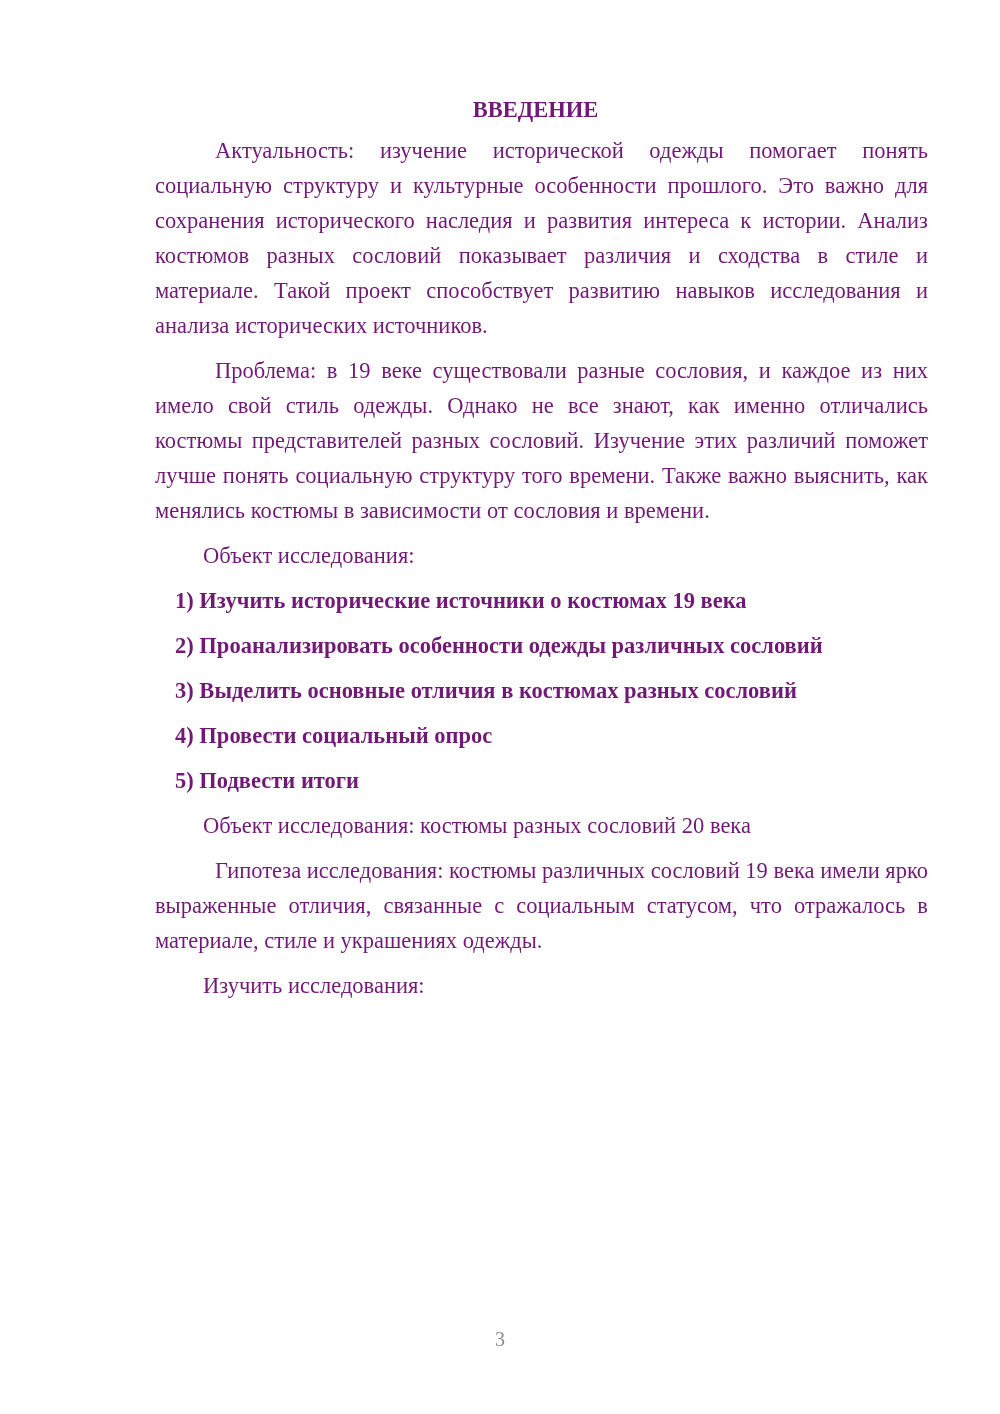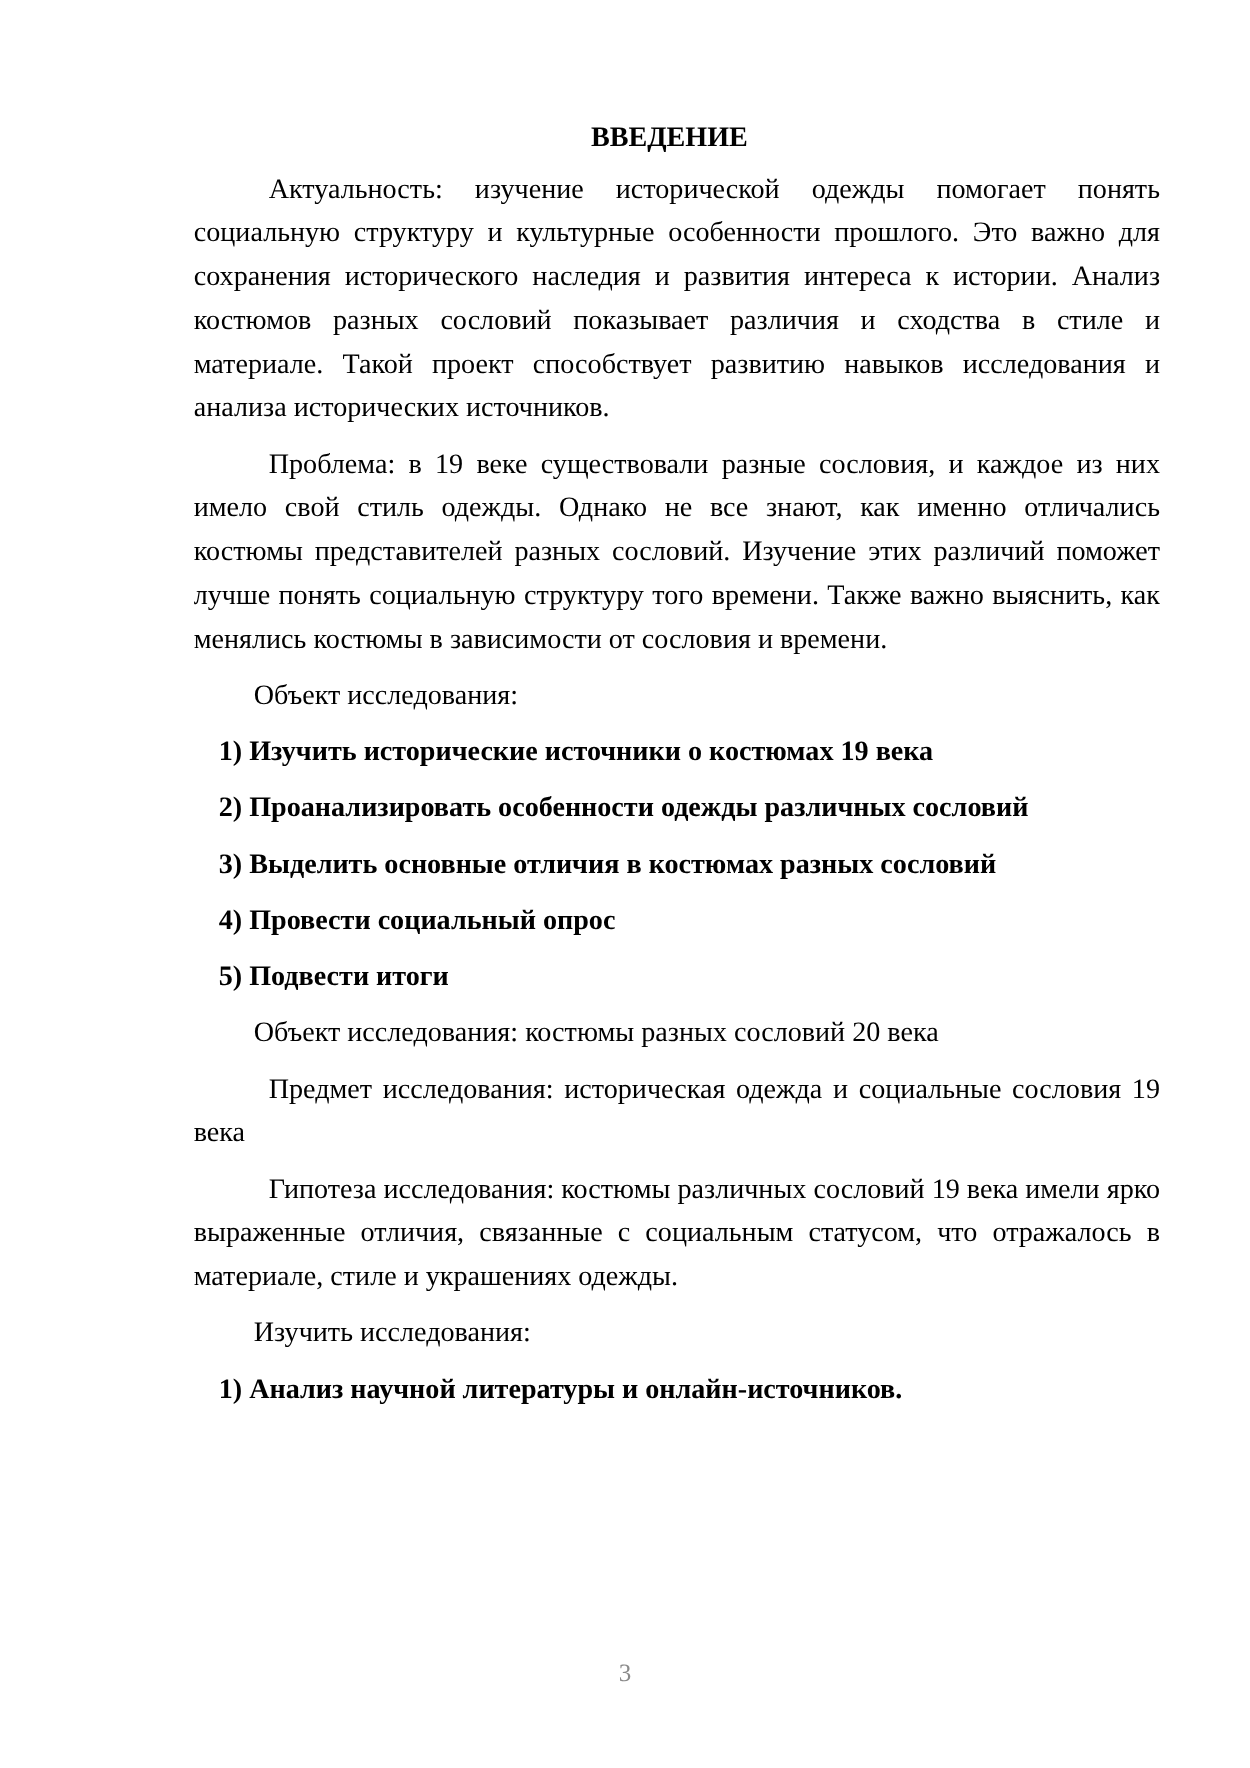--- a/index.html
+++ b/index.html
@@ -1,20 +1,20 @@
 <!DOCTYPE html>
 <html><head>
   <meta charset="utf-8">
   <style>
     html, body { margin: 0; padding: 0; background: #ffffff; }
     body { width: 1000px; height: 1414px; position: relative; overflow: hidden; }
     .page {
       position: absolute; left: 143px; top: 92px; width: 785px;
       font-family: "Liberation Serif", "DejaVu Serif", serif;
-      font-size: 22.5px; color: #000000; line-height: 35px;
+      font-size: 22.5px; color: #701a75; line-height: 35px;
     }
     .title { text-align: center; font-weight: bold; margin: 0 0 5px 0; line-height: 36px; }
     .para { text-align: justify; text-indent: 60px; margin: 0 0 10px 12px; }
     .plain { text-indent: 60px; margin: 0 0 10px 0; }
     .item { padding-left: 32px; margin: 0 0 10px 0; font-weight: bold; }
     .page-number {
       position: absolute; left: 0; width: 1000px; top: 1328px; text-align: center;
       font-family: "Liberation Serif", "DejaVu Serif", serif; font-size: 20px; color: #8a8a8a;
     }
   </style>
@@ -30,22 +30,18 @@
 
   <div>
     <p class="item">1) Изучить исторические источники о костюмах 19 века</p>
     <p class="item">2) Проанализировать особенности одежды различных сословий</p>
     <p class="item">3) Выделить основные отличия в костюмах разных сословий</p>
     <p class="item">4) Провести социальный опрос</p>
     <p class="item">5) Подвести итоги</p>
   </div>
 
   <p class="plain">Объект исследования: костюмы разных сословий 20 века</p>
-  <p class="para">Предмет исследования: историческая одежда и социальные сословия 19 века</p>
   <p class="para">Гипотеза исследования: костюмы различных сословий 19 века имели ярко выраженные отличия, связанные с социальным статусом, что отражалось в материале, стиле и украшениях одежды.</p>
   <p class="plain">Изучить исследования:</p>
 
-  <div>
-    <p class="item">1) Анализ научной литературы и онлайн-источников.</p>
-  </div>
 </div>
 
 <div class="page-number">3</div>
 
 </body></html>

